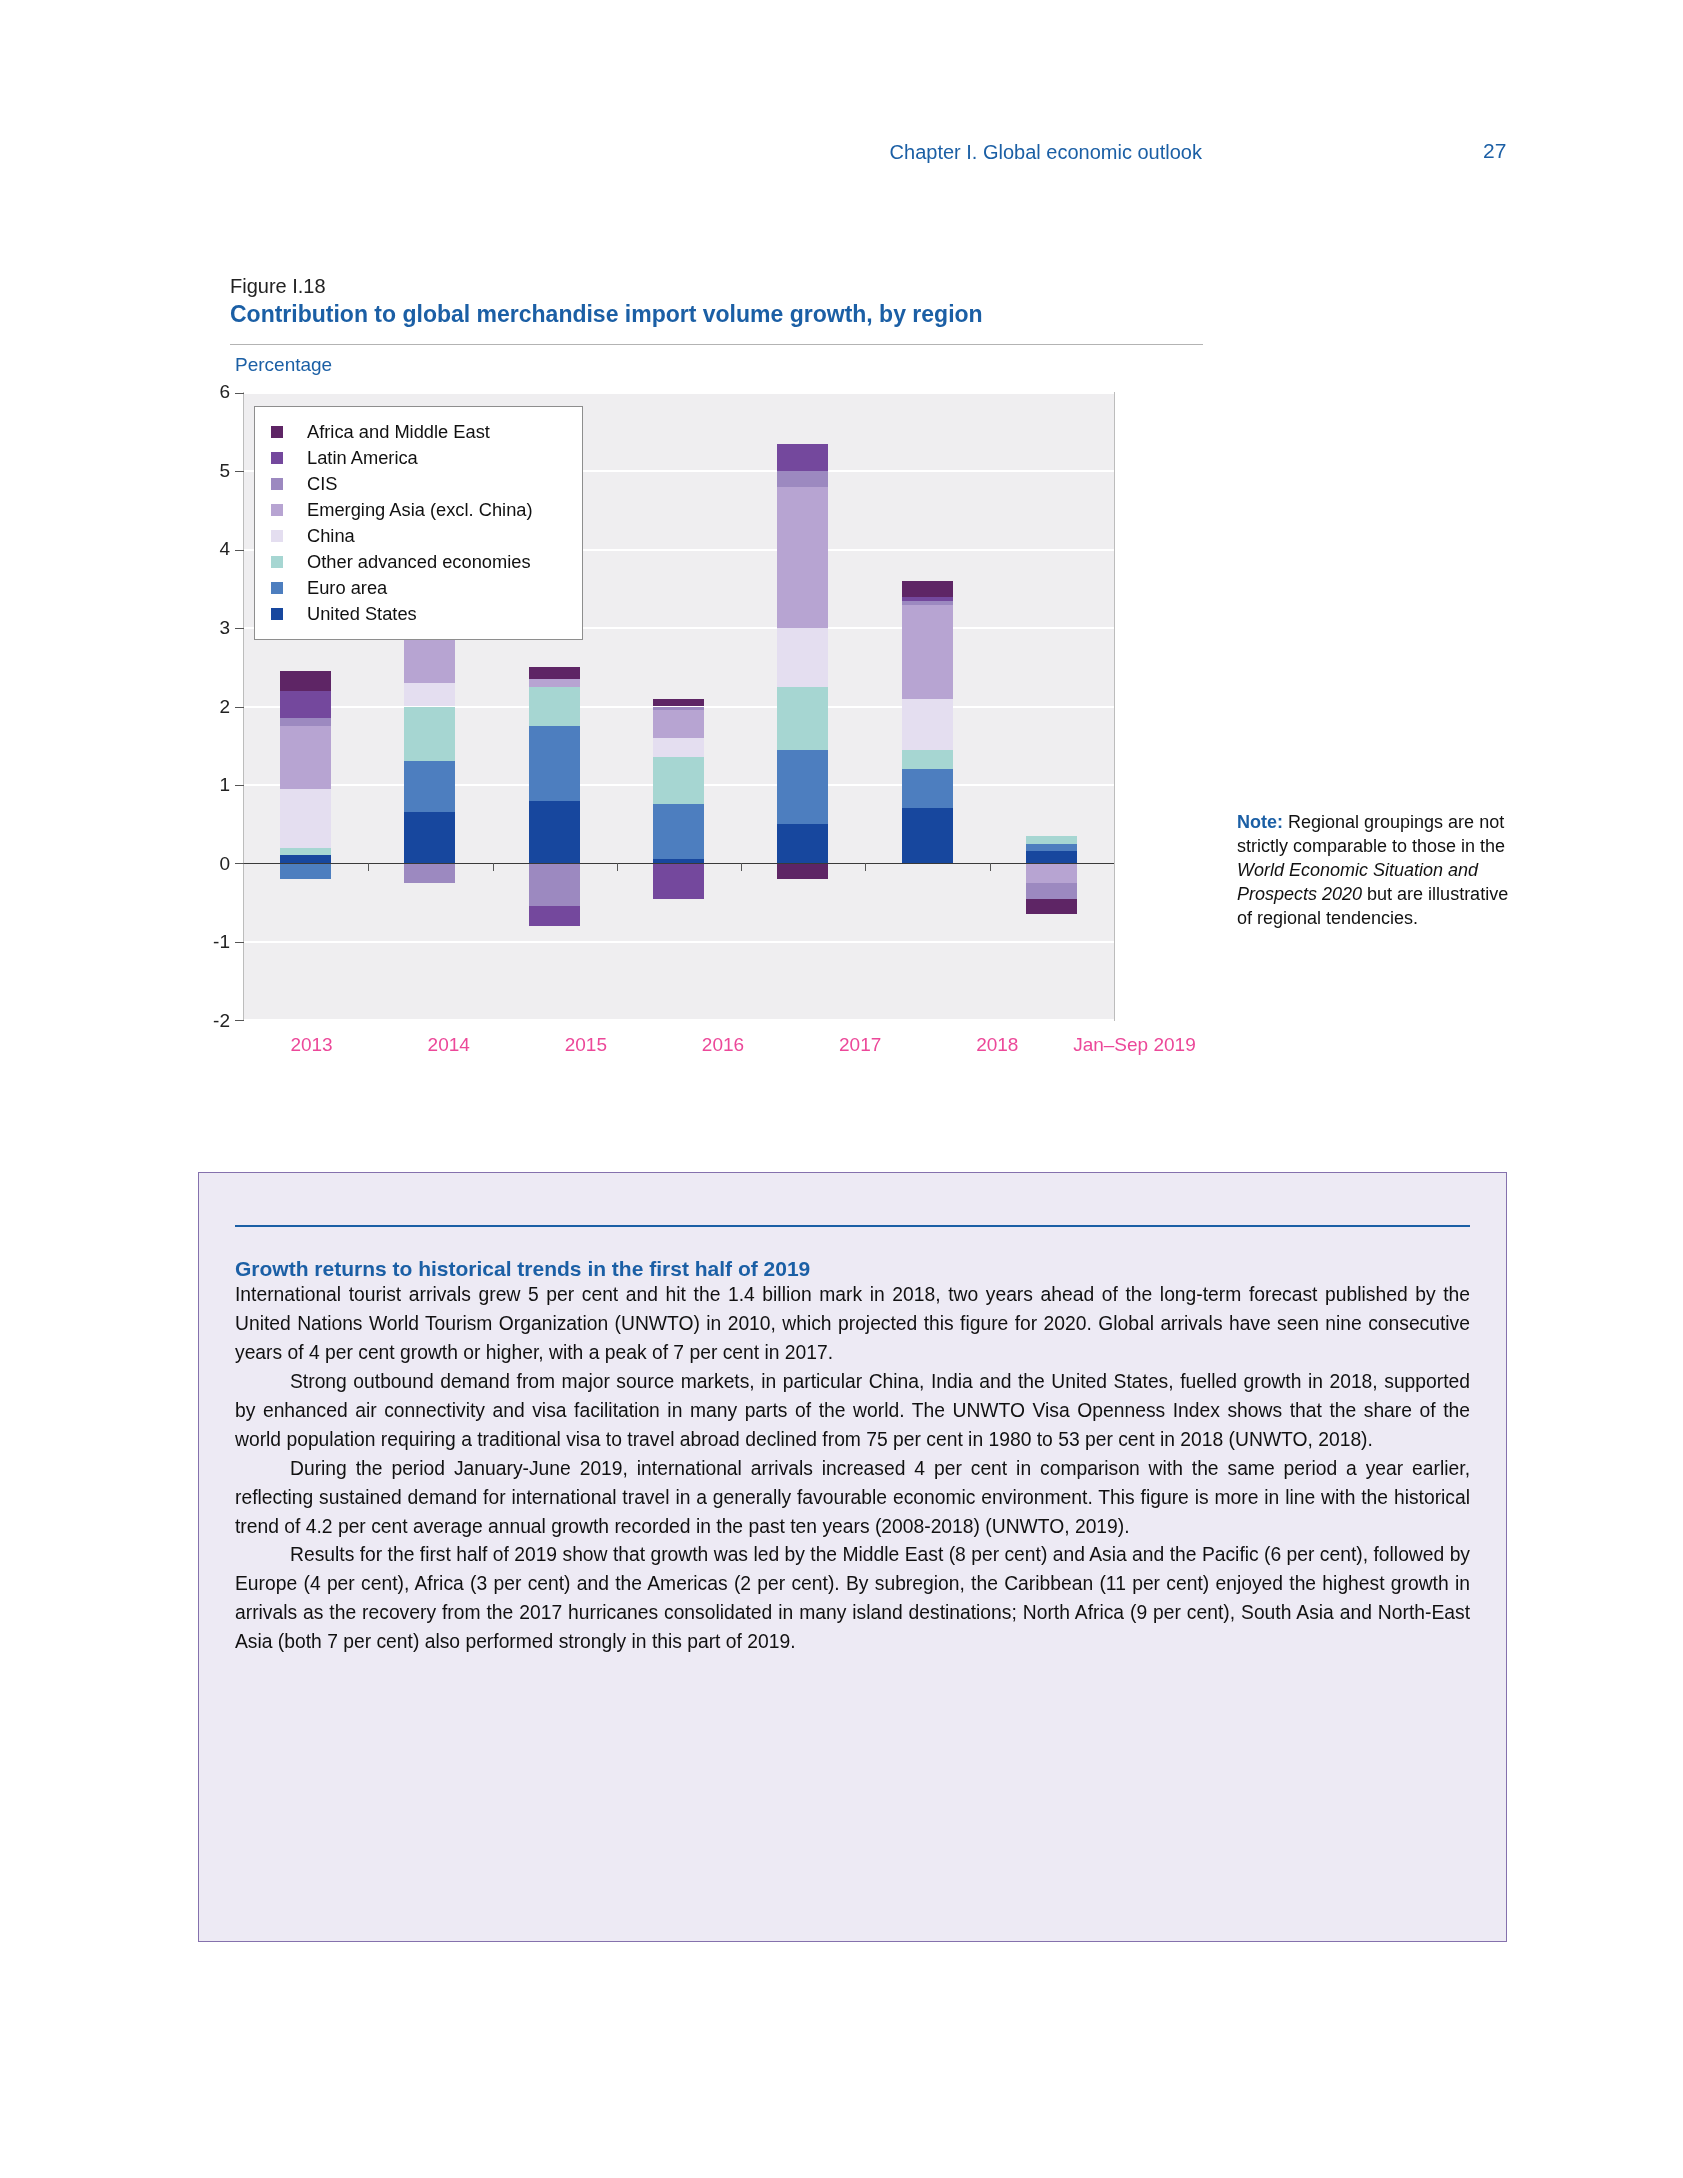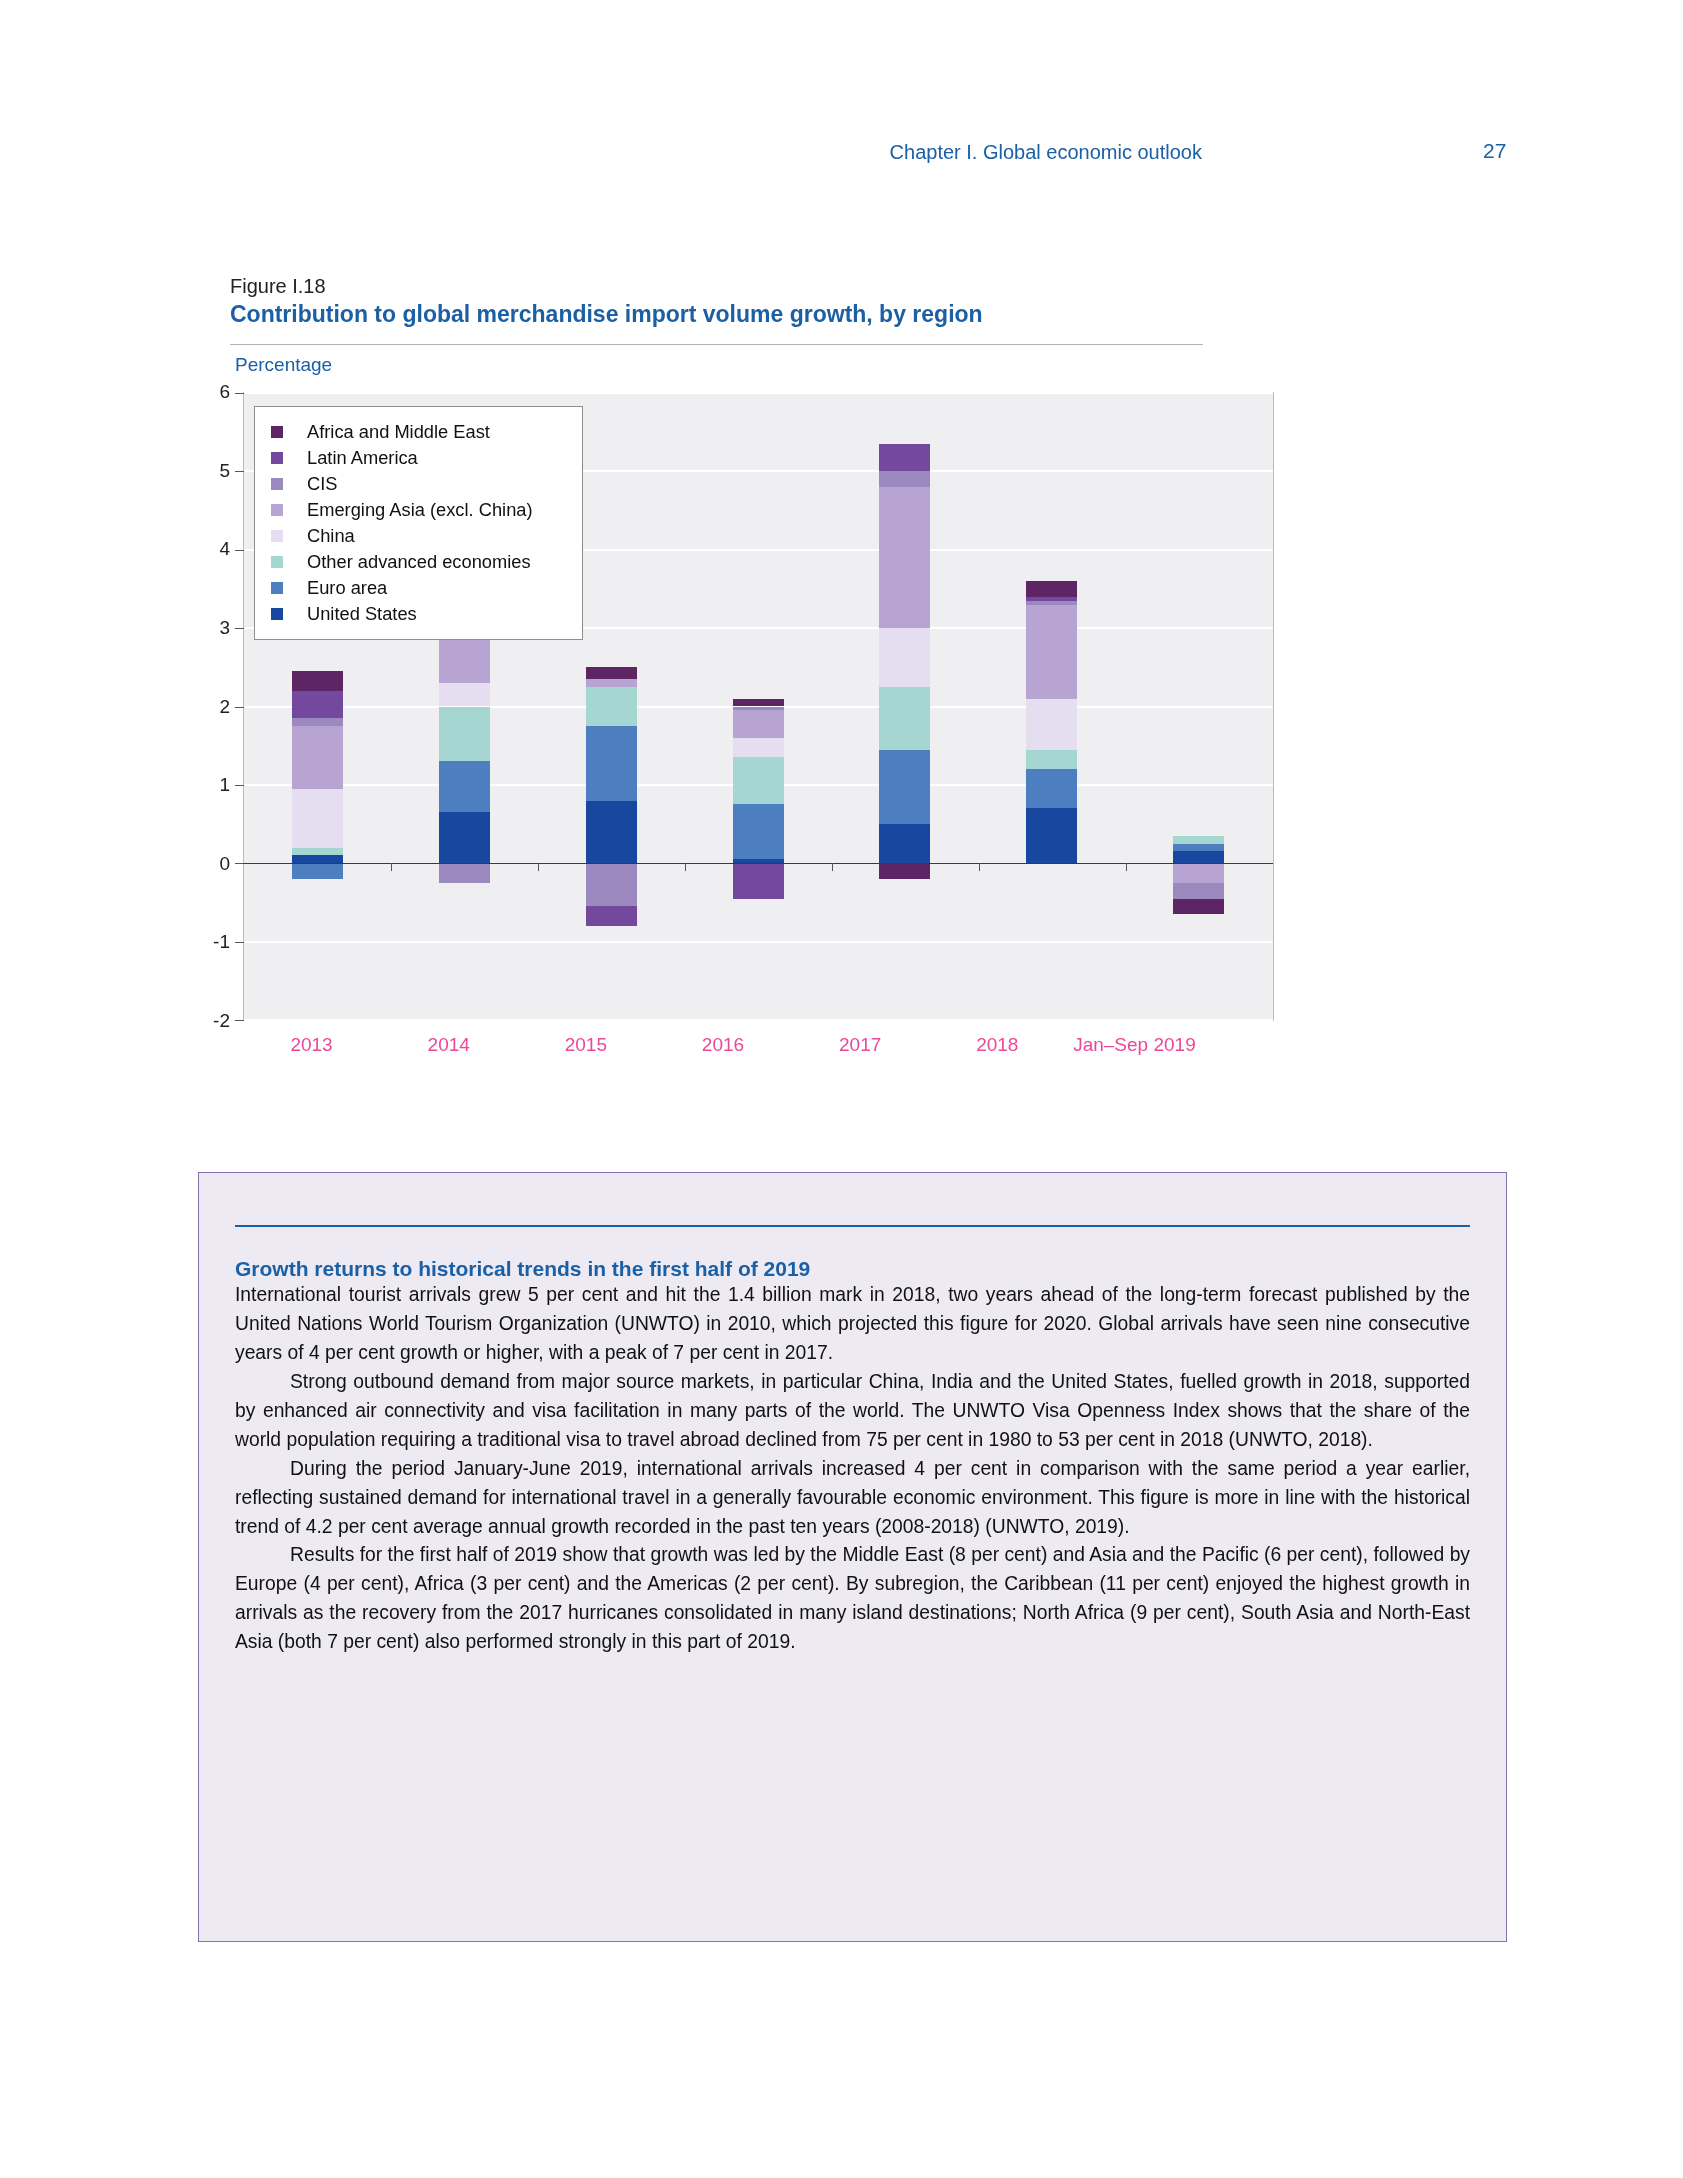--- a/index.html
+++ b/index.html
@@ -14,21 +14,21 @@
 
   
   .figure-label { position:absolute; left:230px; top:275px; font-size:20px; color:#222; }
   .figure-title { position:absolute; left:230px; top:301px; font-size:23px; font-weight:bold; color:#1b5fa5; }
   .title-rule   { position:absolute; left:230px; top:344px; width:973px; height:1px; background:#b3b3b3; }
   .y-unit       { position:absolute; left:235px; top:354px; font-size:19px; color:#1b5fa5; }
 
   
   .y-labels { position:absolute; left:149px; top:392px; width:81px; height:629px; }
   .ylab { position:absolute; right:0; transform:translateY(-50%); font-size:19px; color:#222; }
-  .plot { position:absolute; left:243px; top:392px; width:1031px; height:629px;
+  .plot { position:absolute; left:243px; top:392px; width:872px; height:629px;
           background:#efeef0; border:1px solid #bcbcbc;padding-left:38px; }
   .gridline { position:absolute; left:0; width:100%; height:2px; background:#ffffff; transform:translateY(-1px); z-index:1; }
   .gridline.zero { background:#3a3a3a; height:1px; transform:translateY(0); z-index:3; }
   .ytick { position:absolute; left:-9px; width:9px; height:1px; background:#555; z-index:2; }
   .xtick { position:absolute; width:1px; height:8px; background:#555; z-index:3; }
   .seg { position:absolute; z-index:2; }
   .x-labels { position:absolute; left:243px; top:1034px; width:960px; height:30px; }
   .xlab { position:absolute; transform:translateX(-50%); font-size:19px; color:#ec4899; white-space:nowrap; }
 
   .legend { position:absolute; left:10px; top:13px; width:329px; background:#ffffff;
@@ -197,20 +197,21 @@
       <div class="xlab" style="left: 7.14286%;">2013</div>
       <div class="xlab" style="left: 21.4286%;">2014</div>
       <div class="xlab" style="left: 35.7143%;">2015</div>
       <div class="xlab" style="left: 50%;">2016</div>
       <div class="xlab" style="left: 64.2857%;">2017</div>
       <div class="xlab" style="left: 78.5714%;">2018</div>
       <div class="xlab" style="left: 92.8571%;">Jan–Sep 2019</div>
     </div>
 
   <aside class="source-note">
+    <p><span class="lead">Note:</span><span> Regional groupings are not strictly comparable to those in the </span><i>World Economic Situation and Prospects 2020</i><span> but are illustrative of regional tendencies.</span></p>
   </aside>
 
   <section class="box">
     <div class="box-rule"></div>
     <div class="box-subheading">Growth returns to historical trends in the first half of 2019</div>
     <p class="body-par">International tourist arrivals grew 5 per cent and hit the 1.4 billion mark in 2018, two years ahead of the long-term forecast published by the United Nations World Tourism Organization (UNWTO) in 2010, which projected this figure for 2020. Global arrivals have seen nine consecutive years of 4 per cent growth or higher, with a peak of 7 per cent in 2017.</p>
     <p class="body-par indent">Strong outbound demand from major source markets, in particular China, India and the United States, fuelled growth in 2018, supported by enhanced air connectivity and visa facilitation in many parts of the world. The UNWTO Visa Openness Index shows that the share of the world population requiring a traditional visa to travel abroad declined from 75 per cent in 1980 to 53 per cent in 2018 (UNWTO, 2018).</p>
     <p class="body-par indent">During the period January-June 2019, international arrivals increased 4 per cent in comparison with the same period a year earlier, reflecting sustained demand for international travel in a generally favourable economic environment. This figure is more in line with the historical trend of 4.2 per cent average annual growth recorded in the past ten years (2008-2018) (UNWTO, 2019).</p>
     <p class="body-par indent">Results for the first half of 2019 show that growth was led by the Middle East (8 per cent) and Asia and the Pacific (6 per cent), followed by Europe (4 per cent), Africa (3 per cent) and the Americas (2 per cent). By subregion, the Caribbean (11 per cent) enjoyed the highest growth in arrivals as the recovery from the 2017 hurricanes consolidated in many island destinations; North Africa (9 per cent), South Asia and North-East Asia (both 7 per cent) also performed strongly in this part of 2019.</p>
   </section>

